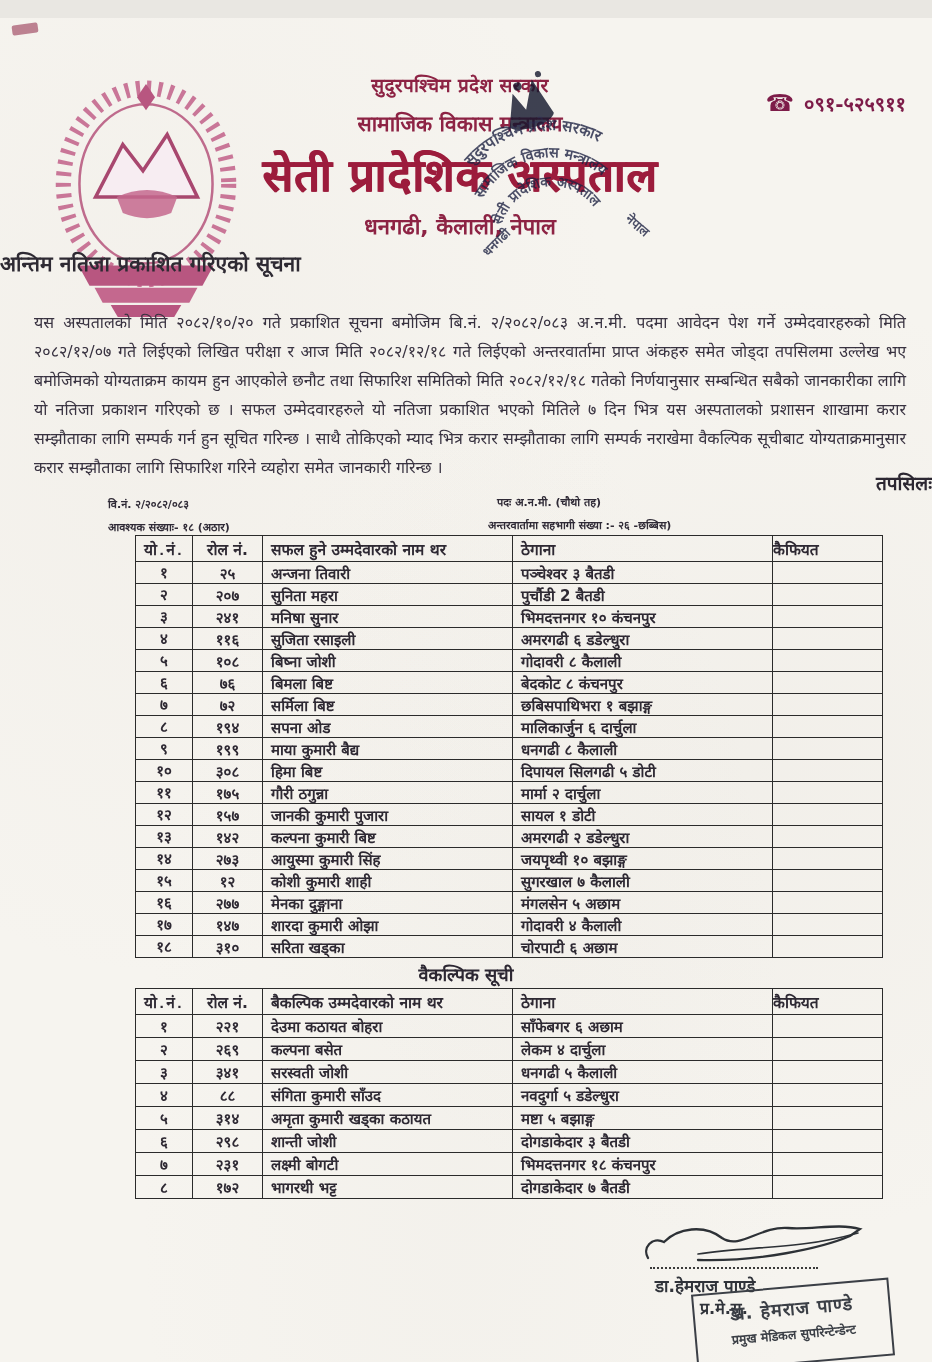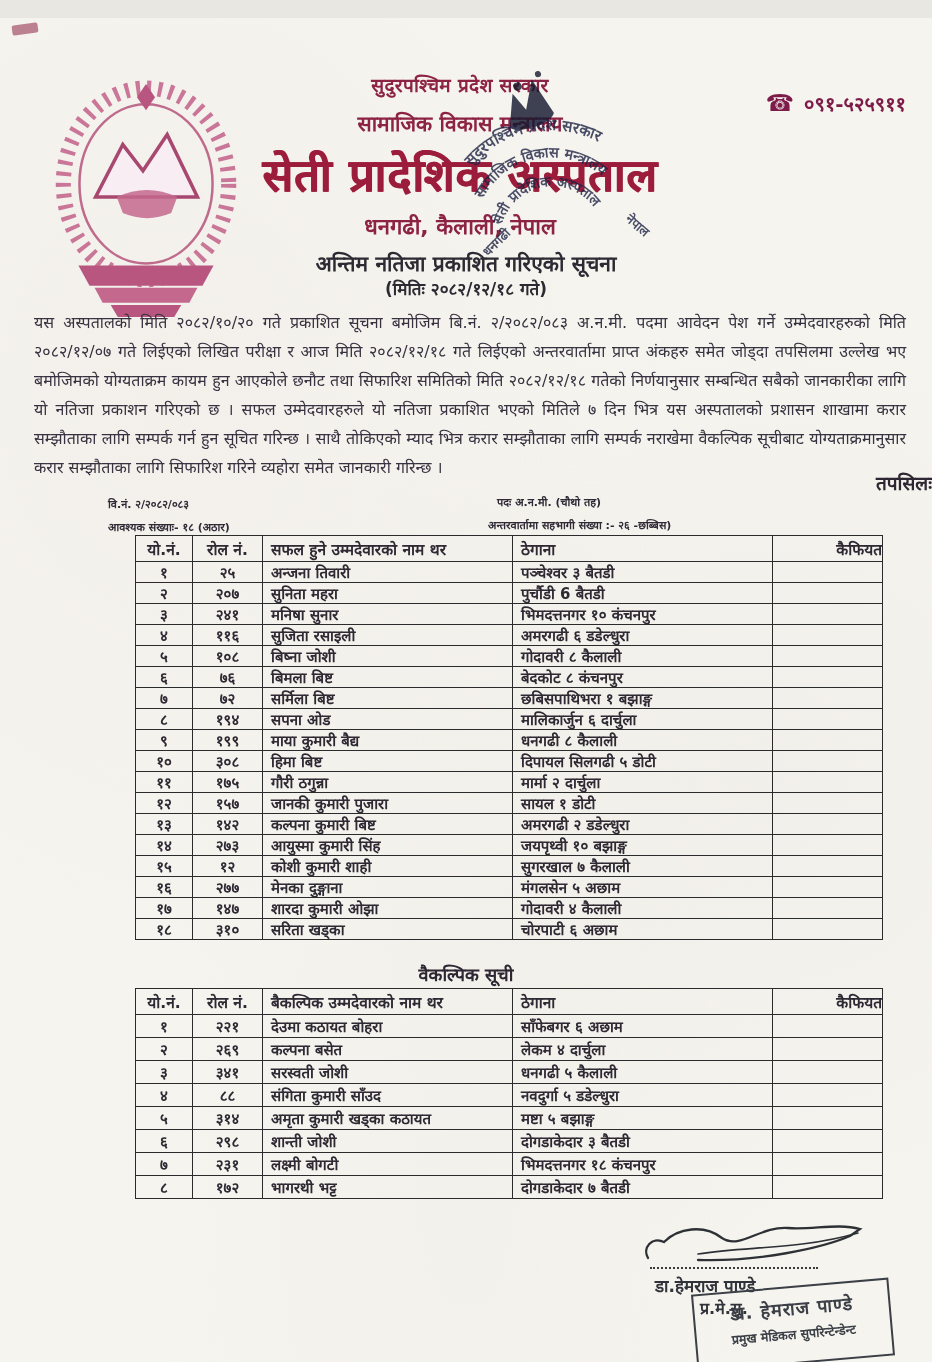--- a/index.html
+++ b/index.html
@@ -20,42 +20,42 @@
   .hdr-center { position:absolute; left:60px; top:54px; width:800px; text-align:center; }
   .hdr-govt   { font-size:19px; font-weight:bold; color:#8d2344; letter-spacing:.3px; }
   .hdr-min    { font-size:21px; font-weight:bold; color:#8d2344; margin-top:11px; }
   .hdr-name   { font-size:45px; font-weight:bold; color:#9c1c3c; margin-top:6px; letter-spacing:1px;
                 text-shadow:1px 0 0 #9c1c3c; }
   .hdr-loc    { font-size:22px; font-weight:bold; color:#8d2344; margin-top:6px; }
   .phone { position:absolute; right:26px; top:72px; font-size:20px; font-weight:bold; color:#7d1c49; white-space:nowrap; }
   .phone .ic { font-size:23px; margin-right:10px; }
   .round-stamp { position:absolute; left:416px; top:44px; width:256px; height:196px; opacity:.88; }
   
-  .title   { position:absolute; left:0; top:231px; width:932px; text-align:center;
+  .title   { position:absolute; left:0; top:231px; width:932px; 
              font-size:21px; font-weight:bold; color:#2e2a33; }
   .subdate { position:absolute; left:0; top:259px; width:932px; text-align:center;
              font-size:17px; font-weight:bold; color:#2e2a33; }
   
   .bodytext { position:absolute; left:34px; top:290px; width:872px;
               font-size:16px; line-height:29px; text-align:justify; color:#383240; }
   
   .tapasil-h { position:absolute; left:0; top:452px; width:932px; text-align:right;
                font-size:19px; font-weight:bold; color:#2c2732; }
   .info { position:absolute; font-size:11px; font-weight:bold; color:#2f2a36; white-space:nowrap; }
   .i1 { left:108px; top:478px; }
   .i2 { left:497px; top:476px; }
   .i3 { left:108px; top:501px; }
   .i4 { left:488px; top:499px; }
   
   table { border-collapse:collapse; table-layout:fixed; position:absolute; left:135px; width:747px;
           font-size:15px; color:#2e2933; }
   th, td { border:1.6px solid #2b2b2b; overflow:hidden; white-space:nowrap; }
-  th { height:26px; font-size:15.5px; font-weight:bold; text-align:right; }
+  th { height:26px; font-size:15.5px; font-weight:bold; text-align:left; }
   td { height:20px; font-weight:bold; }
-  .c0 { width:57px;  text-align:center; }
+  .c0 { width:57px;  text-align:center;font-family:Liberation Mono, monospace; }
   .c1 { width:70px;  text-align:center; }
   .c2 { width:250px; text-align:left; padding-left:8px; }
   .c3 { width:260px; text-align:left; padding-left:8px; }
   .c4 { width:110px; }
   #table1 { top:517px; }
   #table2 { top:970px; }
   #table2 td { height:23px; }
   .alt-h { position:absolute; left:0; top:944px; width:932px; text-align:center;
            font-size:18px; font-weight:bold; color:#2c2732; }
   
@@ -120,21 +120,20 @@
       </text>
       <text font-size="13.5" font-weight="bold" opacity="0.9">
         <textPath href="#arcC" startOffset="50%" text-anchor="middle">सेती प्रादेशिक अस्पताल</textPath>
       </text>
       <text x="58" y="178" font-size="12.5" font-weight="bold" transform="rotate(-34 58 178)" opacity="0.9">धनगढी</text>
       <text x="196" y="168" font-size="12.5" font-weight="bold" transform="rotate(52 196 168)" opacity="0.9">नेपाल</text>
     </g>
   </svg>
 
   <div class="title">अन्तिम नतिजा प्रकाशित गरिएको सूचना</div>
-  <div class="subdate">(मितिः २०८२/१२/१८ गते)</div>
 
   <div class="bodytext">यस अस्पतालको मिति २०८२/१०/२० गते प्रकाशित सूचना बमोजिम बि.नं. २/२०८२/०८३ अ.न.मी. पदमा आवेदन पेश गर्ने उम्मेदवारहरुको मिति २०८२/१२/०७ गते लिईएको लिखित परीक्षा र आज मिति २०८२/१२/१८ गते लिईएको अन्तरवार्तामा प्राप्त अंकहरु समेत जोड्दा तपसिलमा उल्लेख भए बमोजिमको योग्यताक्रम कायम हुन आएकोले छनौट तथा सिफारिश समितिको मिति २०८२/१२/१८ गतेको निर्णयानुसार सम्बन्धित सबैको जानकारीका लागि यो नतिजा प्रकाशन गरिएको छ । सफल उम्मेदवारहरुले यो नतिजा प्रकाशित भएको मितिले ७ दिन भित्र यस अस्पतालको प्रशासन शाखामा करार सम्झौताका लागि सम्पर्क गर्न हुन सूचित गरिन्छ । साथै तोकिएको म्याद भित्र करार सम्झौताका लागि सम्पर्क नराखेमा वैकल्पिक सूचीबाट योग्यताक्रमानुसार करार सम्झौताका लागि सिफारिश गरिने व्यहोरा समेत जानकारी गरिन्छ ।</div>
 
   <div class="tapasil-h">तपसिलः</div>
   <div class="info i1">वि.नं. २/२०८२/०८३</div>
   <div class="info i2">पदः अ.न.मी. (चौथो तह)</div>
   <div class="info i3">आवश्यक संख्याः- १८ (अठार)</div>
   <div class="info i4">अन्तरवार्तामा सहभागी संख्या :- २६ -छब्बिस)</div>
 
   <table id="table1">
@@ -153,21 +152,21 @@
         <td class="c0">१</td>
         <td class="c1">२५</td>
         <td class="c2">अन्जना तिवारी</td>
         <td class="c3">पञ्चेश्वर ३ बैतडी</td>
         <td class="c4"></td>
       </tr>
         <tr>
         <td class="c0">२</td>
         <td class="c1">२०७</td>
         <td class="c2">सुनिता महरा</td>
-        <td class="c3">पुर्चौडी 6 बैतडी</td>
+        <td class="c3">पुर्चौडी 2 बैतडी</td>
         <td class="c4"></td>
       </tr>
         <tr>
         <td class="c0">३</td>
         <td class="c1">२४१</td>
         <td class="c2">मनिषा सुनार</td>
         <td class="c3">भिमदत्तनगर १० कंचनपुर</td>
         <td class="c4"></td>
       </tr>
         <tr>

